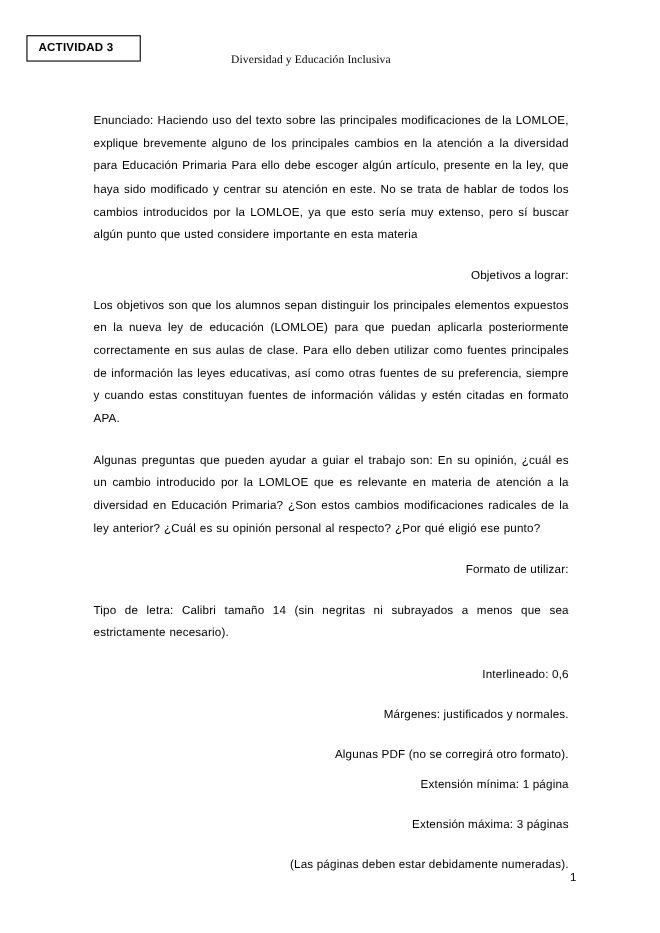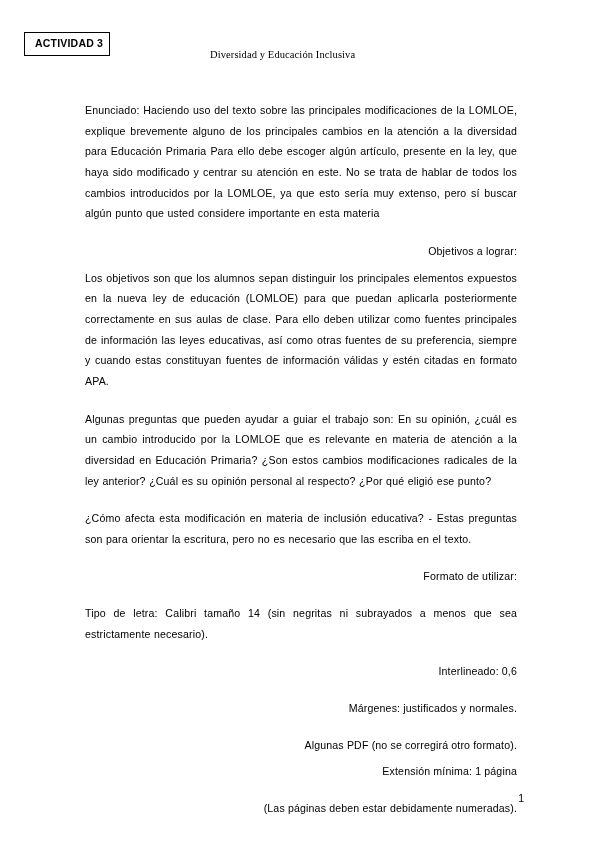--- a/index.html
+++ b/index.html
@@ -27,21 +27,21 @@
     top: 32px;
     left: 0;
     width: 600px;
     height: 26px;
   }
   .activity-badge {
     position: absolute;
     left: 24px;
     top: 0;
     border: 1px solid #000000;
-    padding: 5px 6px 5px 10px;
+    padding: 5px 24px 5px 10px;
     font-size: 10.5px;
     font-weight: bold;
     letter-spacing: 0.2px;
     font-family: "Liberation Sans", sans-serif;
     background: #ffffff;
     line-height: 1.1;
   }
   .doc-title {
     position: absolute;
     left: 210px;
@@ -96,34 +96,34 @@
   <div class="content">
 
     <p class="para">Enunciado: Haciendo uso del texto sobre las principales modificaciones de la LOMLOE, explique brevemente alguno de los principales cambios en la atención a la diversidad para Educación Primaria Para ello debe escoger algún artículo, presente en la ley, que haya sido modificado y centrar su atención en este. No se trata de hablar de todos los cambios introducidos por la LOMLOE, ya que esto sería muy extenso, pero sí buscar algún punto que usted considere importante en esta materia</p>
 
     <p class="single snug">Objetivos a lograr:</p>
 
     <p class="para">Los objetivos son que los alumnos sepan distinguir los principales elementos expuestos en la nueva ley de educación (LOMLOE) para que puedan aplicarla posteriormente correctamente en sus aulas de clase. Para ello deben utilizar como fuentes principales de información las leyes educativas, así como otras fuentes de su preferencia, siempre y cuando estas constituyan fuentes de información válidas y estén citadas en formato APA.</p>
 
     <p class="para">Algunas preguntas que pueden ayudar a guiar el trabajo son: En su opinión, ¿cuál es un cambio introducido por la LOMLOE que es relevante en materia de atención a la diversidad en Educación Primaria? ¿Son estos cambios modificaciones radicales de la ley anterior? ¿Cuál es su opinión personal al respecto? ¿Por qué eligió ese punto?</p>
 
-    <p class="para">¿Cómo afecta esta modificación en materia de inclusión educativa? - Estas preguntas son para orientar la escritura, pero no es necesario que las escriba en el texto.</p>
 
     <p class="single">Formato de utilizar:</p>
 
     <p class="para">Tipo de letra: Calibri tamaño 14 (sin negritas ni subrayados a menos que sea estrictamente necesario).</p>
 
     <p class="single">Interlineado: 0,6</p>
 
     <p class="single">Márgenes: justificados y normales.</p>
 
     <p class="single snug">Algunas PDF (no se corregirá otro formato).</p>
 
     <p class="single">Extensión mínima: 1 página</p>
 
+    <p class="single">Extensión máxima: 3 páginas</p>
 
     <p class="single">(Las páginas deben estar debidamente numeradas).</p>
 
   </div>
 
   <div class="page-number">1</div>
 
 </div>
 
 </body></html>

